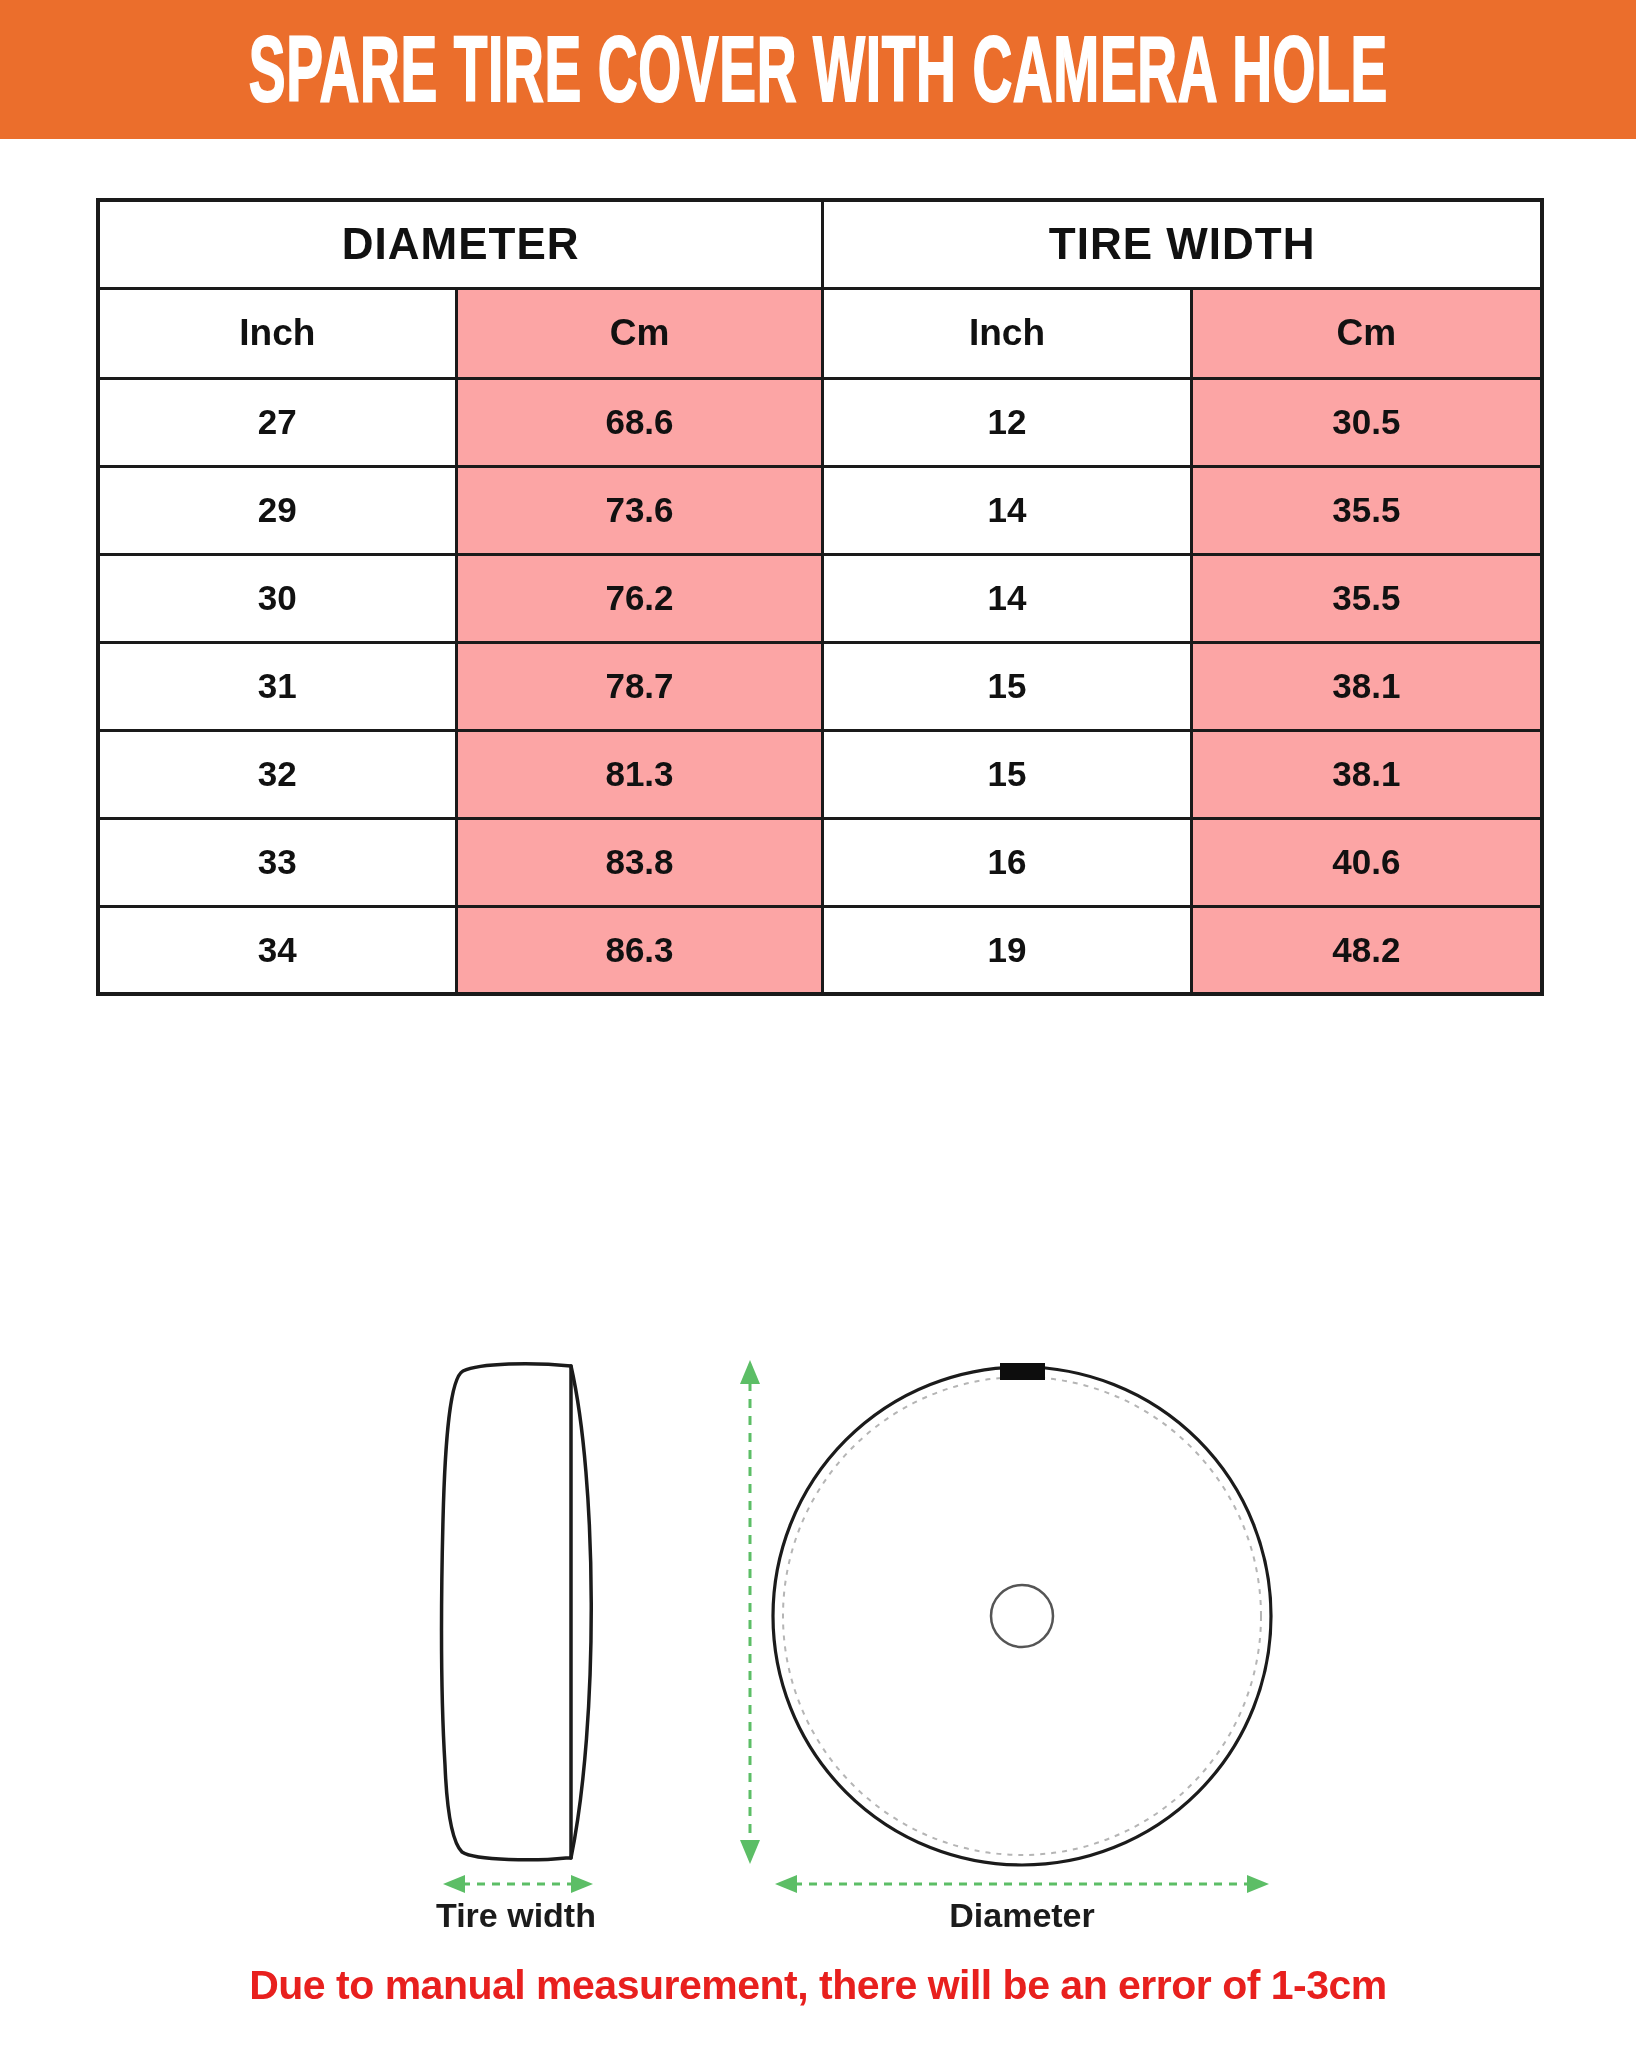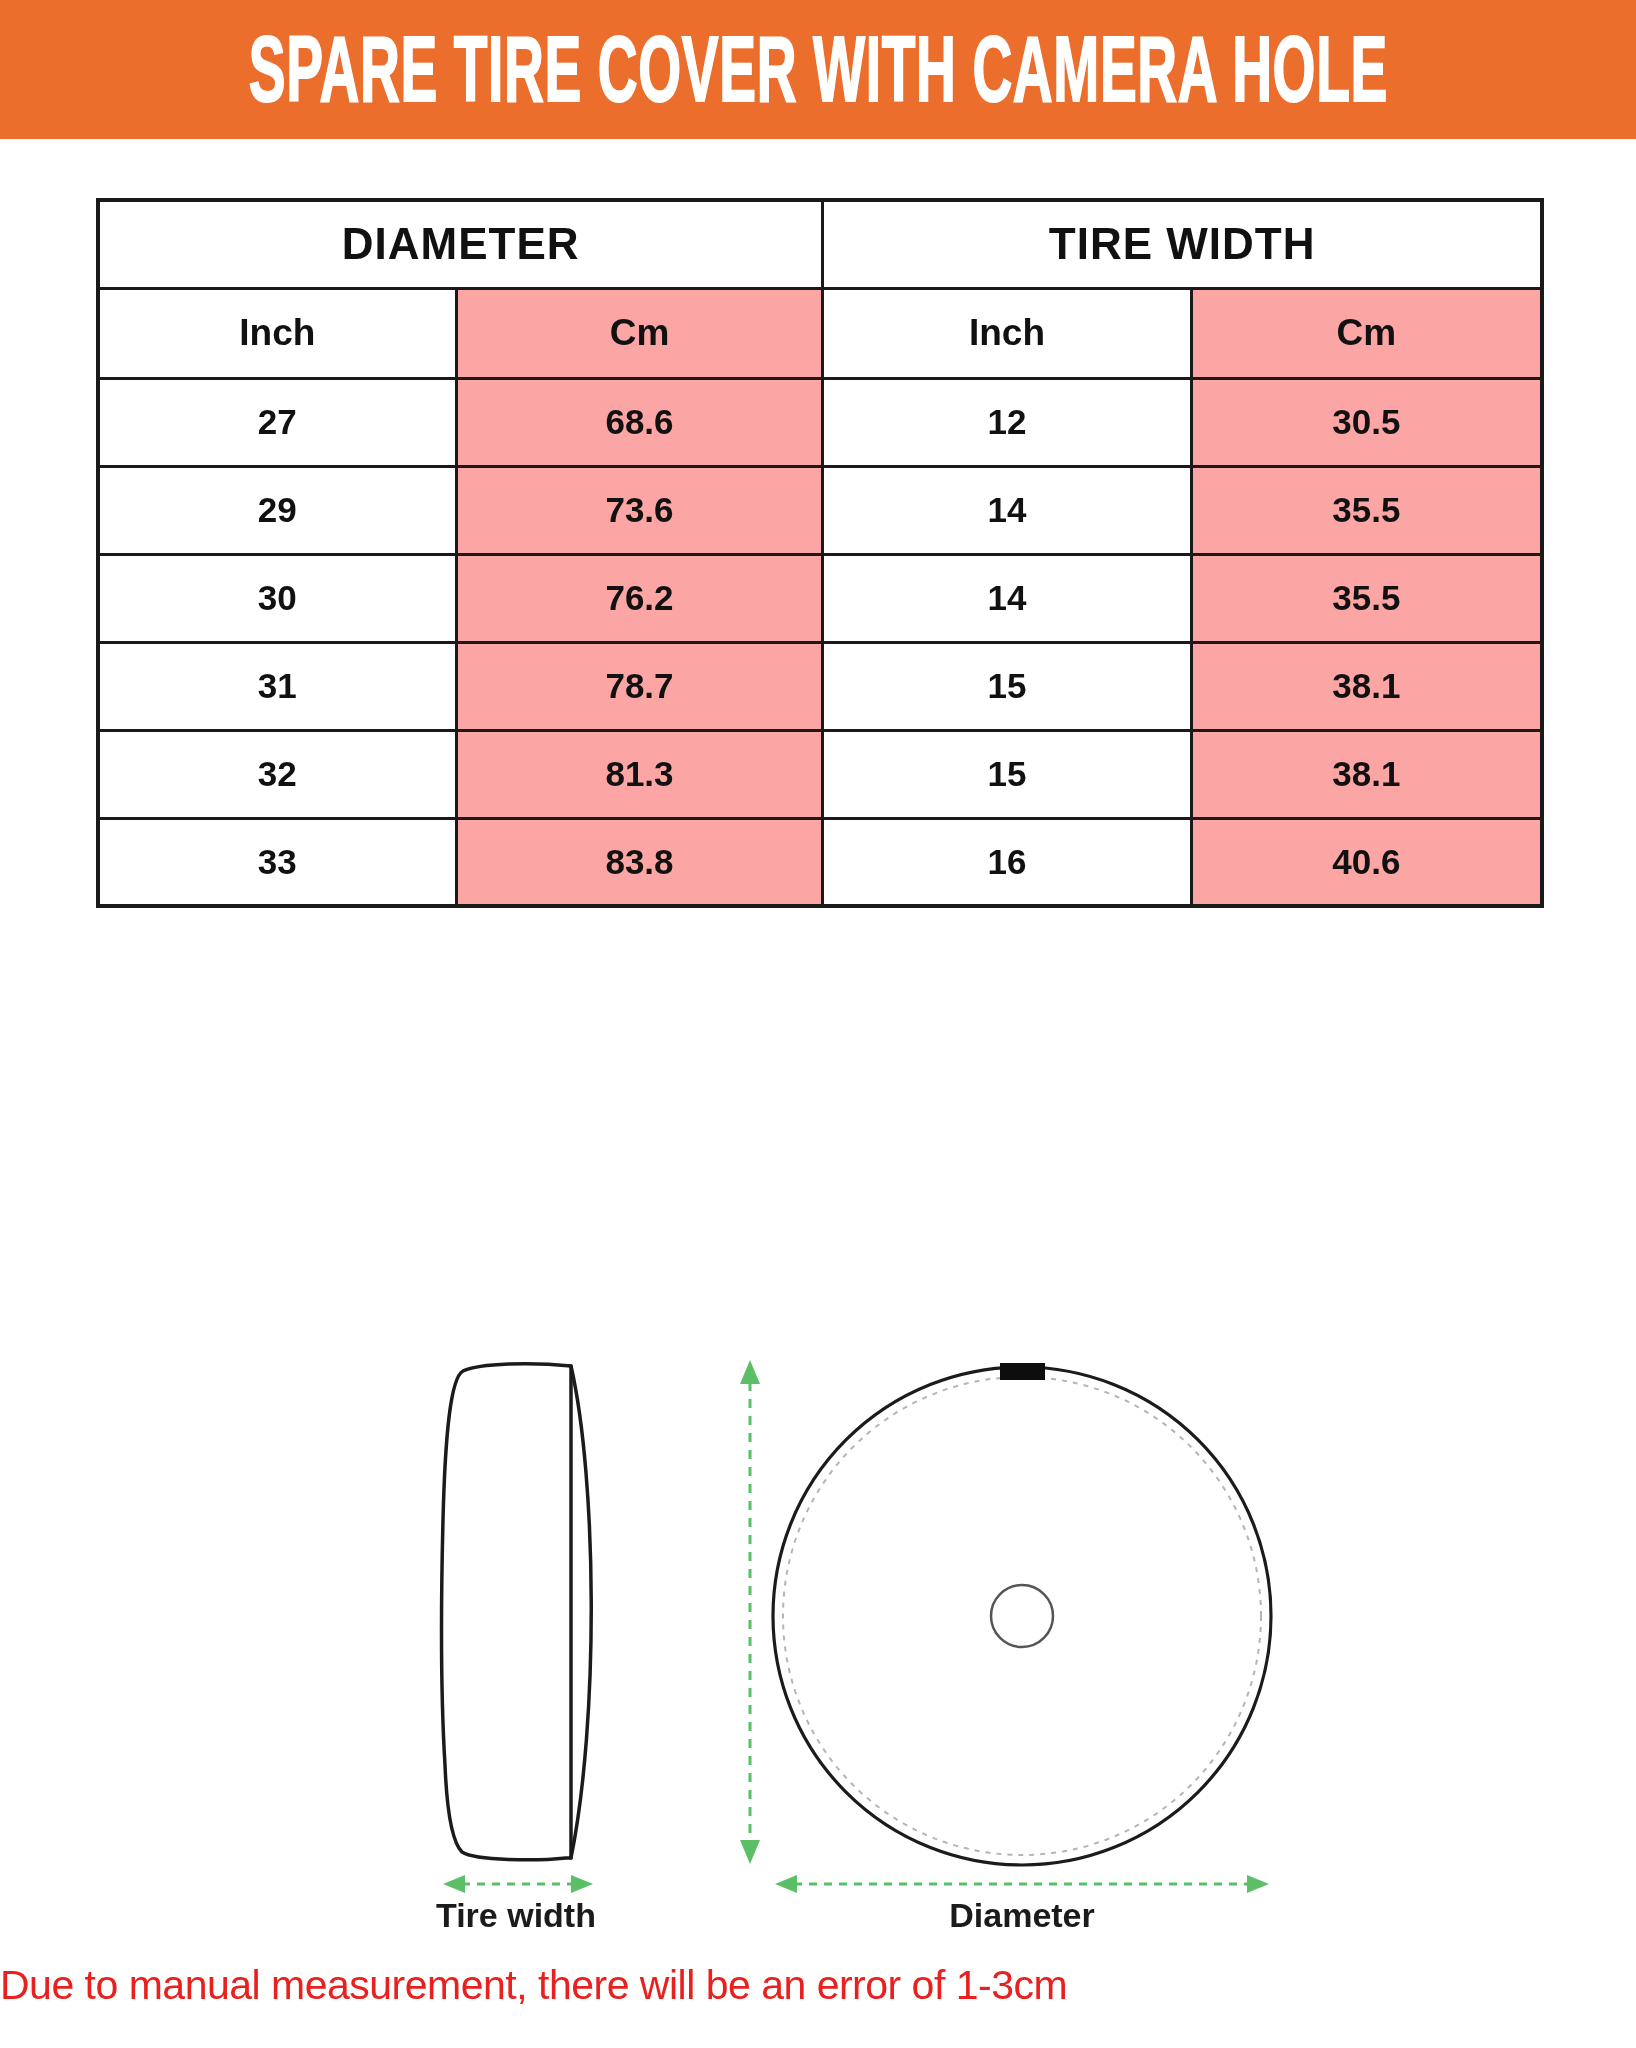--- a/index.html
+++ b/index.html
@@ -25,22 +25,22 @@
   .size-table .cm           { background:#fca5a5; }
 
   
   .diagram-svg { position:absolute; top:1300px; left:0; width:1636px; height:648px; }
   .dlabel { position:absolute; width:320px; text-align:center; font-size:34px;
             font-weight:bold; color:#1b1b1b; }
   .tire-width-label { left:356px; top:1896px; }
   .diameter-label   { left:862px; top:1896px; }
 
   
-  .note { position:absolute; top:1962px; left:0; width:1636px; text-align:left;
-          color:#E8201E; font-size:41px; font-weight:normal; letter-spacing:-0.5px; }
+  .note { position:absolute; top:1962px; left:0; width:1636px; text-align:center;
+          color:#E8201E; font-size:41px; font-weight:bold; letter-spacing:-0.5px; }
 </style>
 </head>
 <body>
 
 <header class="banner">
   <span class="title">SPARE TIRE COVER WITH CAMERA HOLE</span>
 </header>
 
 <table class="size-table">
   <colgroup>
@@ -91,20 +91,26 @@
       <td class="cm">81.3</td>
       <td class="inch">15</td>
       <td class="cm">38.1</td>
     </tr>
     <tr>
       <td class="inch">33</td>
       <td class="cm">83.8</td>
       <td class="inch">16</td>
       <td class="cm">40.6</td>
     </tr>
+    <tr>
+      <td class="inch">34</td>
+      <td class="cm">86.3</td>
+      <td class="inch">19</td>
+      <td class="cm">48.2</td>
+    </tr>
   </tbody>
 </table>
 
 <svg class="diagram-svg" viewBox="0 0 1636 648" xmlns="http://www.w3.org/2000/svg">
 
   <g>
     <path d="M 571 66
              C 532 62, 480 63, 463 71
              C 450 78, 445 140, 443 220
              C 441 300, 441 400, 445 465

